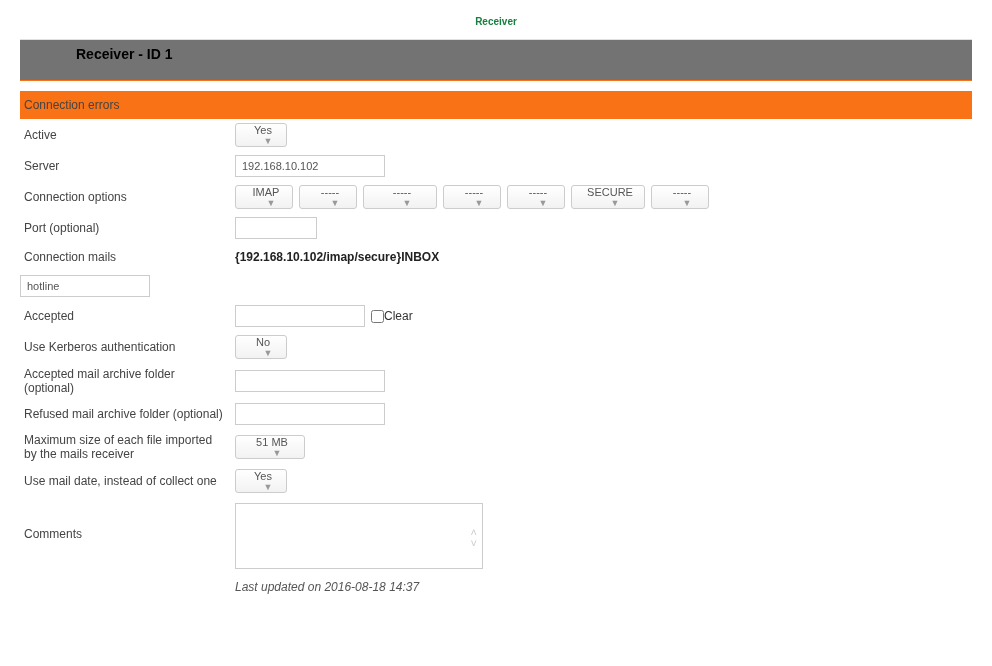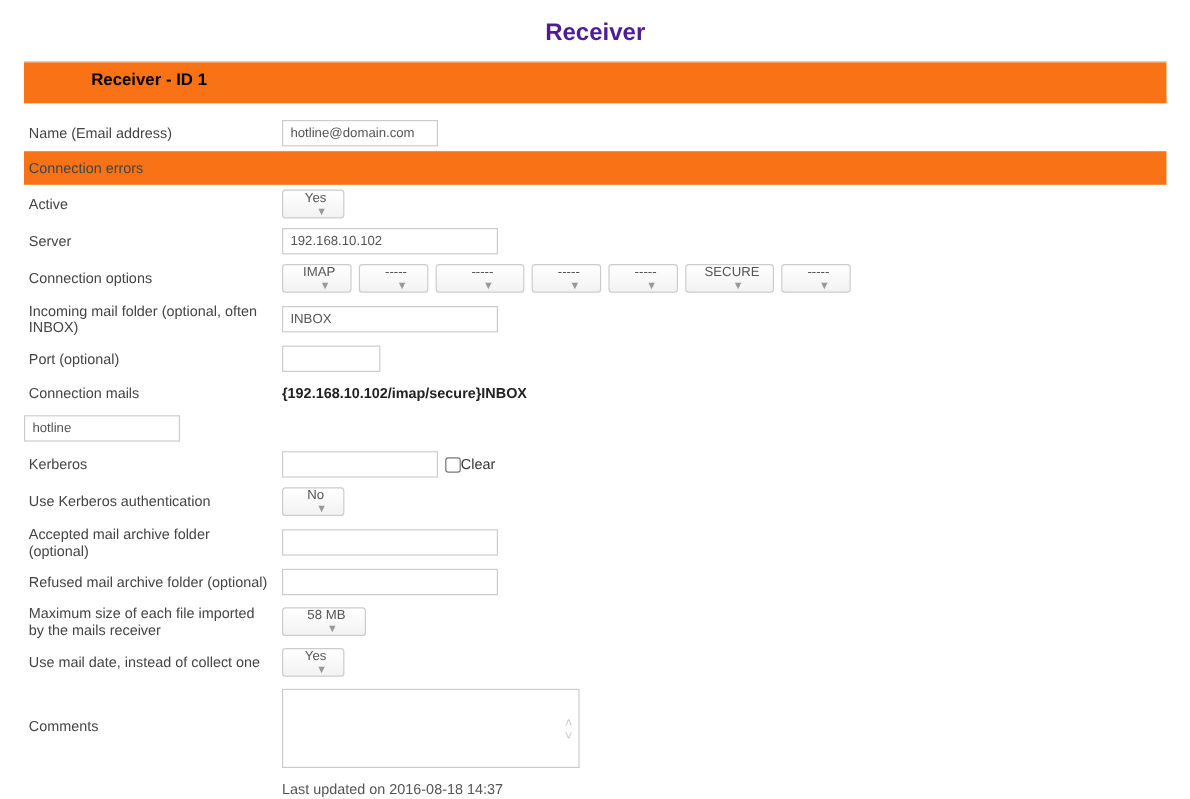--- a/index.html
+++ b/index.html
@@ -12,29 +12,29 @@
     background: #fff;
   }
   .container {
     width: 972px;
     margin: 0 auto;
     padding: 10px 10px 30px 10px;
   }
   .page-title {
     text-align: center;
     font-weight: bold;
-    font-size: 20px;
-    color: #4c1d95;
+    font-size: 10px;
+    color: #15803d;
     padding: 6px 0 12px 0;
   }
   .panel-header {
-    background: #f97316;
+    background: #737373;
     border-top: 1px solid #e0e0e0;
-    border-bottom: 6px solid #f97316;
-    padding: 6px 0 6px 56px;
+    border-bottom: 1px solid #f97316;
+    padding: 6px 0 18px 56px;
     font-weight: bold;
     font-size: 14px;
     color: #000;
     margin-bottom: 10px;
   }
   .form-row {
     display: flex;
     align-items: center;
     min-height: 28px;
     padding: 4px 0;
@@ -60,21 +60,21 @@
   input[type="text"], input[type="password"] {
     font-family: Verdana, Arial, sans-serif;
     font-size: 11px;
     padding: 3px 6px;
     border: 1px solid #ccc;
     background: #fff;
     color: #555;
     height: 22px;
   }
   .w-sm { width: 130px; }
-  .w-md { width: 180px; }
+  .w-md { width: 150px; }
   .w-xs { width: 82px; }
   textarea {
     font-family: Verdana, Arial, sans-serif;
     font-size: 11px;
     padding: 4px 6px;
     border: 1px solid #ccc;
     resize: none;
     width: 248px;
     height: 66px;
   }
@@ -111,20 +111,21 @@
     color: #333;
     font-size: 12px;
   }
   .checkbox-wrap input { margin:0; }
   .static-val { color: #333; }
   .last-updated {
     color: #555;
     font-size: 12px;
     margin-left: 215px;
     padding-top: 4px;
+    font-style: italic;
   }
   .save-row {
     text-align: center;
     padding-top: 16px;
   }
   .scroll-arrows {
     position: absolute;
     right: 6px;
     top: 50%;
     transform: translateY(-50%);
@@ -138,26 +139,20 @@
 </style>
 </head>
 <body>
 
 <div class="container">
 
   <div class="page-title">Receiver</div>
 
   <div class="panel-header">Receiver - ID 1</div>
 
-  <div class="form-row">
-    <div class="label-col">Name (Email address)</div>
-    <div class="value-col">
-      <input type="text" class="w-sm" value="hotline@domain.com" style="">
-    </div>
-  </div>
 
   <div class="form-row error">
     <div class="label-col">Connection errors</div>
   </div>
 
   <div class="form-row">
     <div class="label-col">Active</div>
     <div class="value-col">
       <div class="select-box select-mini">
         <span>Yes</span>
@@ -200,26 +195,20 @@
           <span>SECURE</span>
           <span class="caret">▼</span>
         </div>
       <div class="select-box select-small">
           <span>-----</span>
           <span class="caret">▼</span>
         </div>
     </div>
   </div>
 
-  <div class="form-row">
-    <div class="label-col">Incoming mail folder (optional, often INBOX)</div>
-    <div class="value-col">
-      <input type="text" class="w-md" value="INBOX" style="">
-    </div>
-  </div>
 
   <div class="form-row">
     <div class="label-col">Port (optional)</div>
     <div class="value-col">
       <input type="text" class="w-xs" value="" style="">
     </div>
   </div>
 
   <div class="form-row">
     <div class="label-col">Connection mails</div>
@@ -228,21 +217,21 @@
     </div>
   </div>
 
   <div class="form-row">
     <div class="value-col">
       <input type="text" class="w-sm" value="hotline" style="">
     </div>
   </div>
 
   <div class="form-row">
-    <div class="label-col">Kerberos</div>
+    <div class="label-col">Accepted</div>
     <div class="value-col">
       <input type="password" class="w-sm" value="" style="">
       <label class="checkbox-wrap">
         <input type="checkbox" style="">
         <span>Clear</span>
       </label>
     </div>
   </div>
 
   <div class="form-row">
@@ -266,21 +255,21 @@
     <div class="label-col">Refused mail archive folder (optional)</div>
     <div class="value-col">
       <input type="text" class="w-md" value="" style="">
     </div>
   </div>
 
   <div class="form-row">
     <div class="label-col">Maximum size of each file imported by the mails receiver</div>
     <div class="value-col">
       <div class="select-box" style="min-width:70px">
-        <span>58 MB</span>
+        <span>51 MB</span>
         <span class="caret">▼</span>
       </div>
     </div>
   </div>
 
   <div class="form-row">
     <div class="label-col">Use mail date, instead of collect one</div>
     <div class="value-col">
       <div class="select-box select-mini">
         <span>Yes</span>

